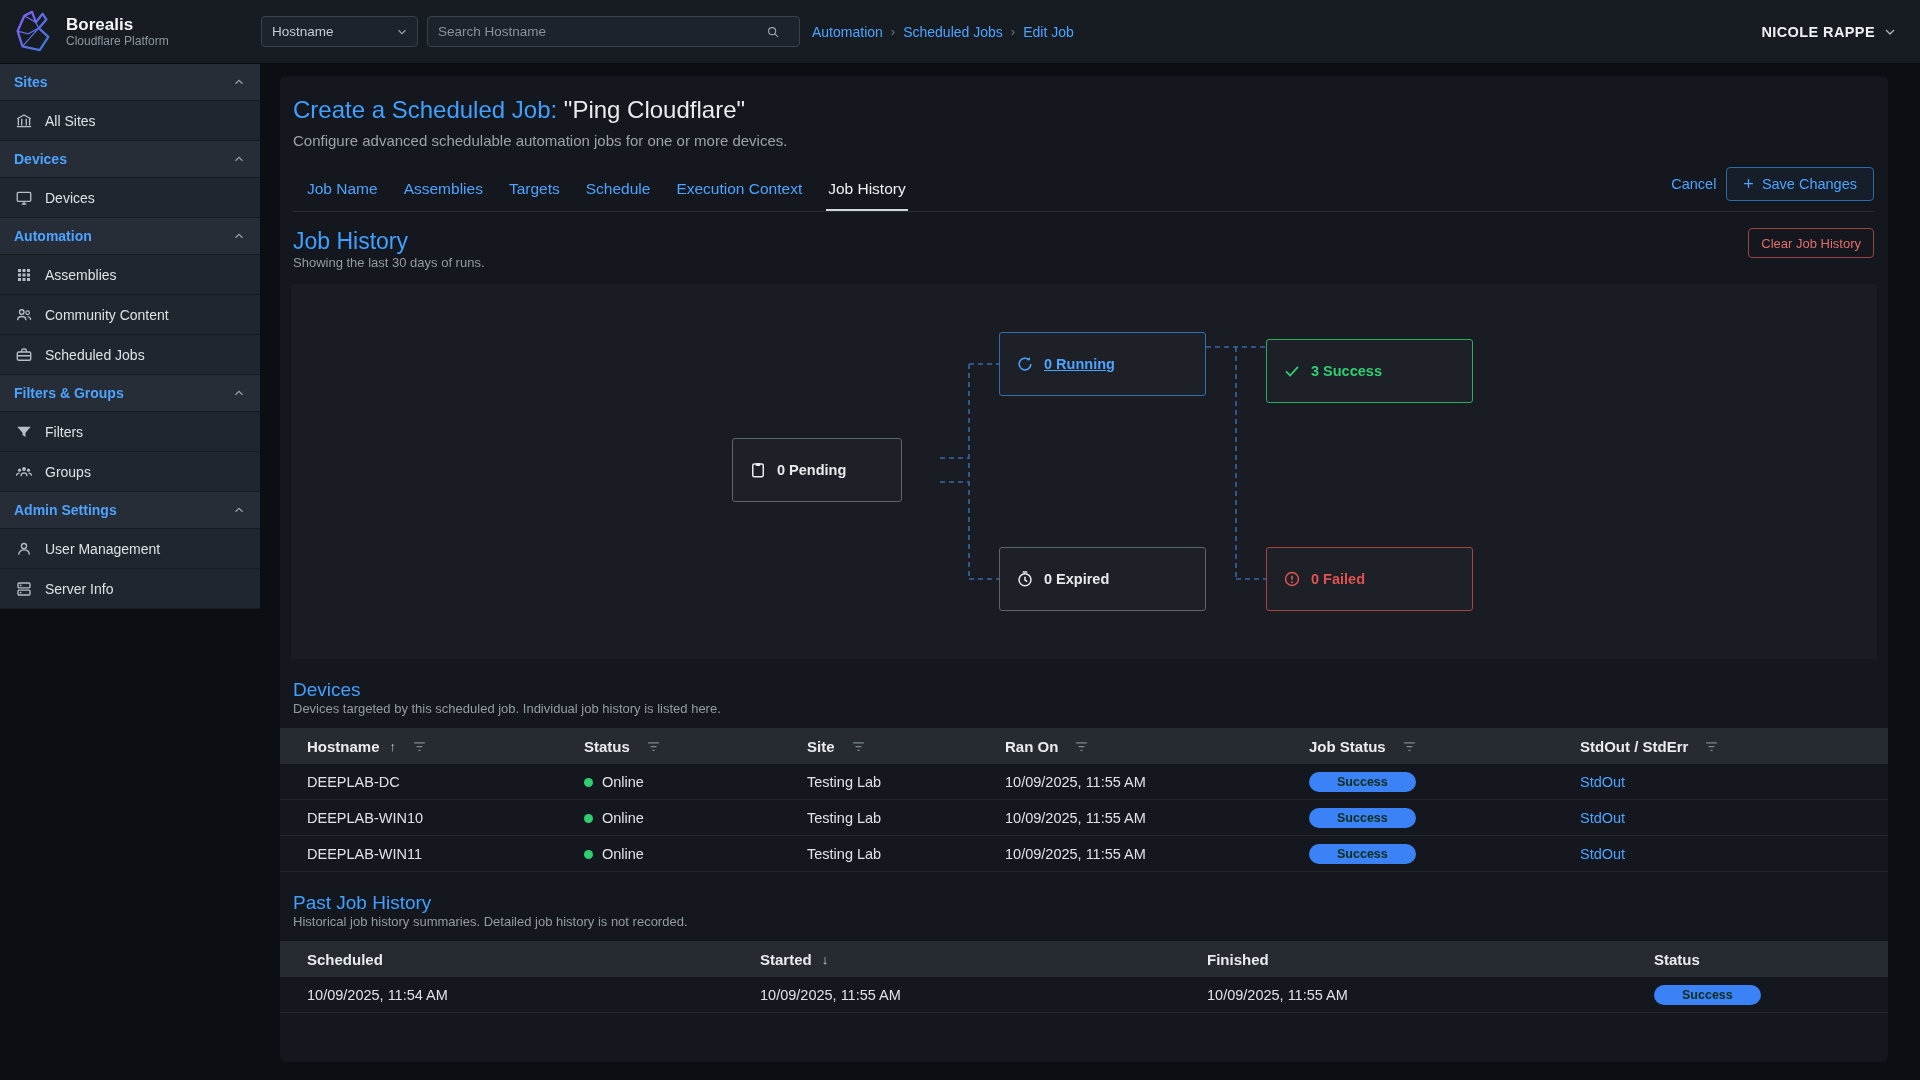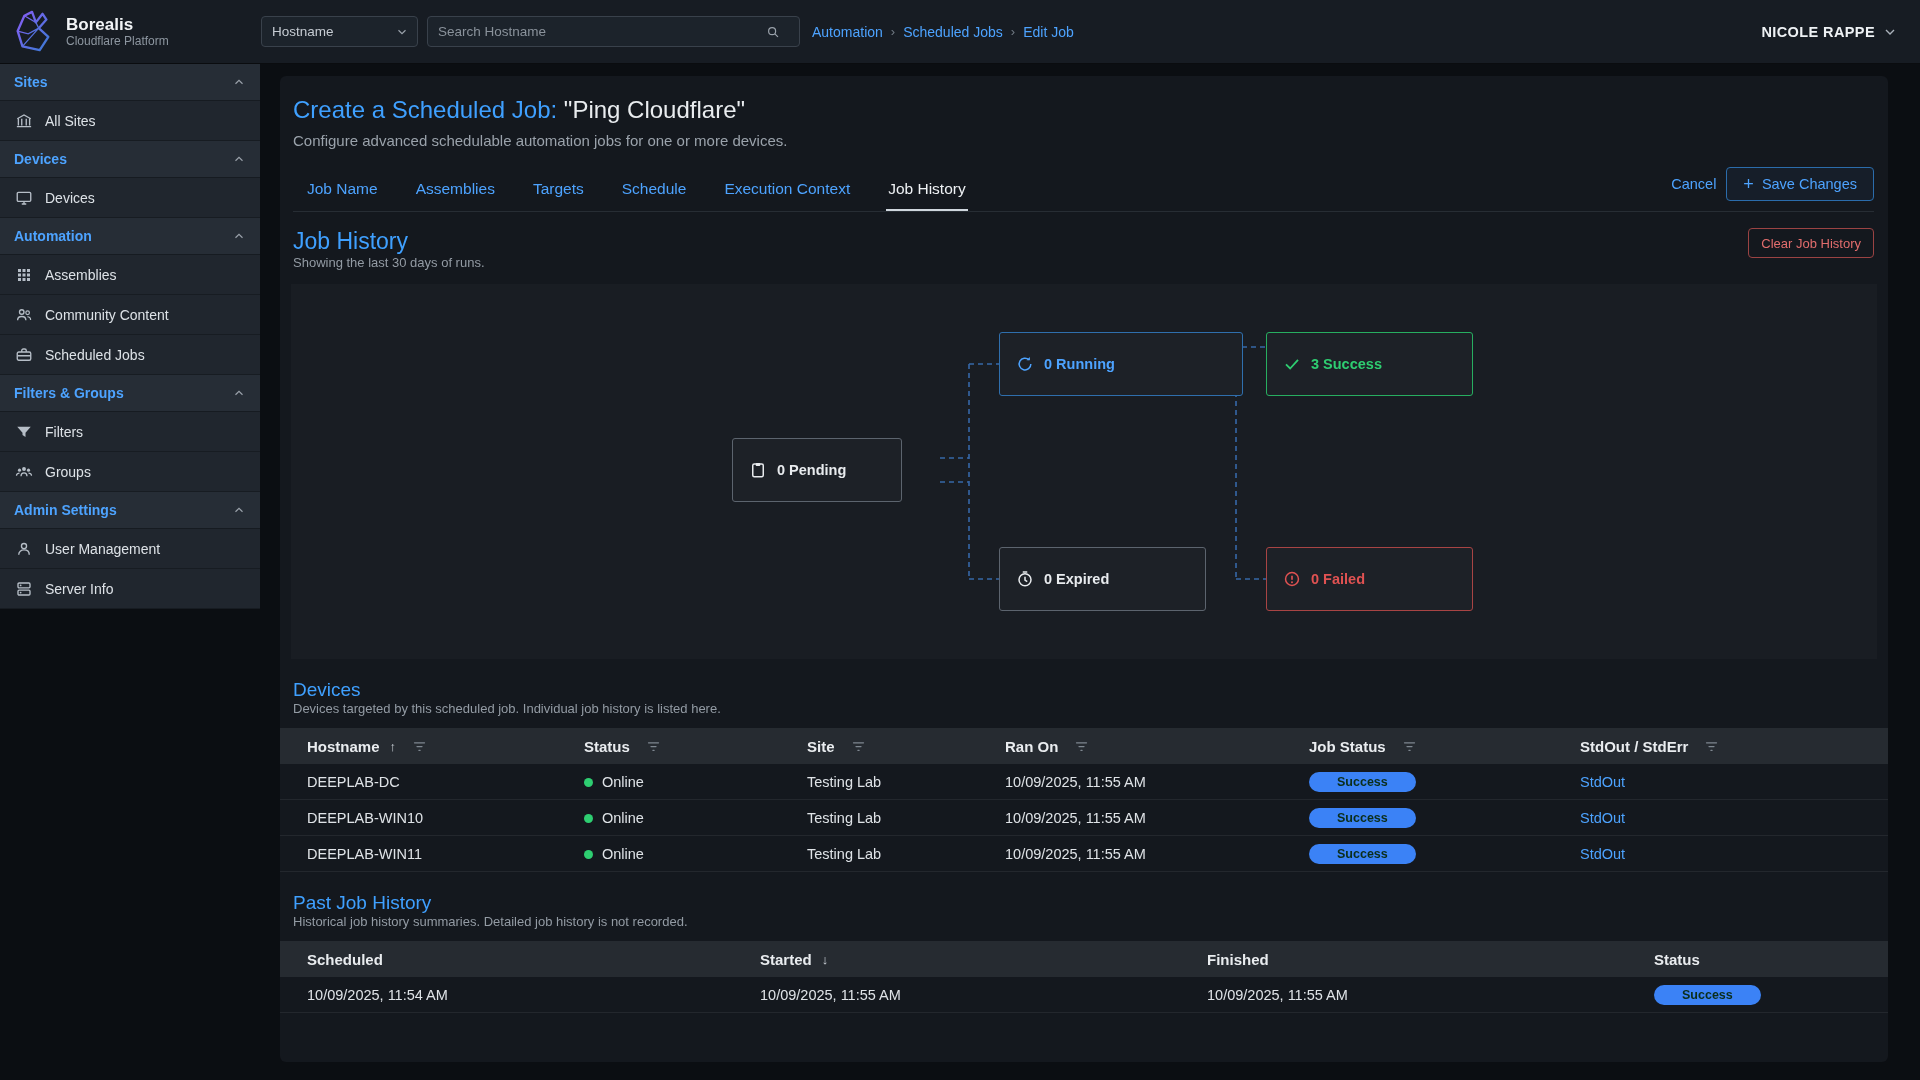--- a/index.html
+++ b/index.html
@@ -41,21 +41,21 @@
 
   
   .panel { position:absolute; left:280px; top:76px; width:1608px; height:986px; background:#14181e;
     border-radius:6px; overflow:hidden; }
   .panel-head { padding:20px 14px 0 13px; }
   .page-title { font-size:24px; font-weight:500; }
   .page-title .blue { color:#3fa0ff; }
   .page-title .white { color:#e9ecef; }
   .page-desc { margin-top:8px; font-size:15px; color:#9aa2ab; }
   .tabs-row { margin-top:18px; display:flex; align-items:flex-end; border-bottom:1px solid #272d34; }
-  .tabs { display:flex; gap:34px; margin-left:12px; }
+  .tabs { display:flex; gap:22px; margin-left:12px; }
   .tab { font-size:15.5px; color:#4da3ff; padding:8px 2px 11px; cursor:pointer; border-bottom:2px solid transparent; }
   .tab.active { color:#eef1f4; border-bottom:2px solid #cfd6dd; }
   .head-actions { margin-left:auto; display:flex; align-items:center; gap:10px; padding-bottom:10px; }
   .btn-cancel { background:none; border:none; color:#4da3ff; font-size:14.5px; font-family:inherit; cursor:pointer; }
   .btn-save { display:flex; align-items:center; gap:8px; height:34px; padding:0 16px; background:rgba(77,163,255,.05);
     border:1px solid #2b6cab; border-radius:4px; color:#4da3ff; font-size:14.5px; font-family:inherit; cursor:pointer; }
   .plus { font-size:18px; line-height:1; }
 
   .section-head { display:flex; align-items:flex-start; padding:16px 14px 0 13px; }
   .h-blue-lg { font-size:23px; font-weight:500; color:#3fa0ff; }
@@ -65,22 +65,22 @@
     border-radius:4px; color:#e26d6d; font-size:13px; font-family:inherit; cursor:pointer; }
 
   
   .diagram { position:relative; margin:14px 11px 0 11px; height:375px; background:#191d23; }
   .wires { position:absolute; left:0; top:0; }
   .node { position:absolute; display:flex; align-items:center; gap:10px; padding-left:16px;
     background:#1d2127; border:1px solid #5c646e; border-radius:3px; font-size:14.5px; font-weight:bold;
     color:#e8ebee; cursor:pointer; }
   .node .nicon { width:18px; height:18px; }
   .node-pending { left:441px; top:154px; width:170px; height:64px; }
-  .node-running { left:708px; top:48px;  width:244px; height:64px; border-color:#2f6fad; color:#4da3ff; }
-  .node-success { left:975px; top:48px;  width:207px; height:64px; border-color:#27ae60; color:#2ece71; }
+  .node-running { left:708px; top:48px;  width:207px; height:64px; border-color:#2f6fad; color:#4da3ff;text-decoration:underline; }
+  .node-success { left:975px; top:55px;  width:207px; height:64px; border-color:#27ae60; color:#2ece71; }
   .node-expired { left:708px; top:263px; width:207px; height:64px; }
   .node-failed  { left:975px; top:263px; width:207px; height:64px; border-color:#a84444; color:#e05252; }
 
   
   .sub-section { padding:20px 14px 0 13px; }
   .table { margin-top:12px; }
   .tr { display:grid; align-items:center; height:36px; padding-left:27px; }
   .devices-table .tr { grid-template-columns:277px 223px 198px 304px 271px 1fr; }
   .past-table .tr { grid-template-columns:453px 447px 447px 1fr; }
   .thead { background:#262b31; }

